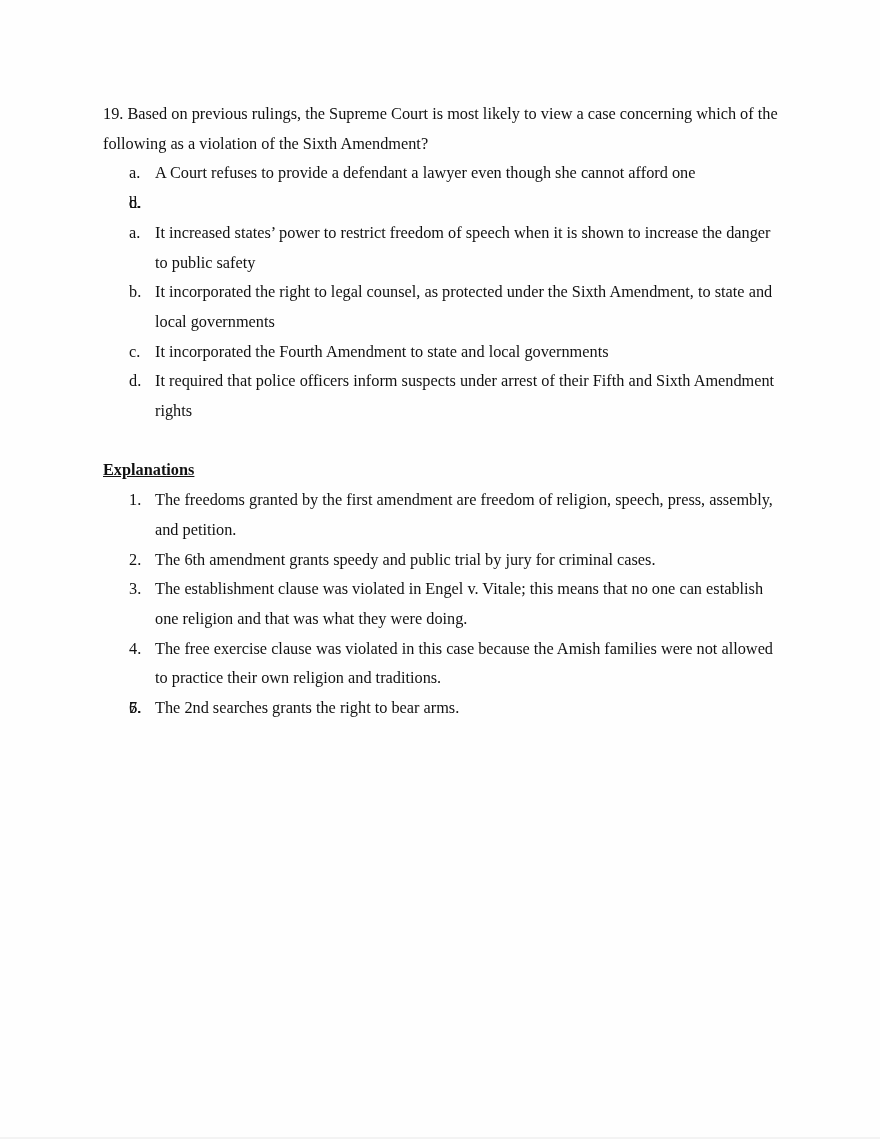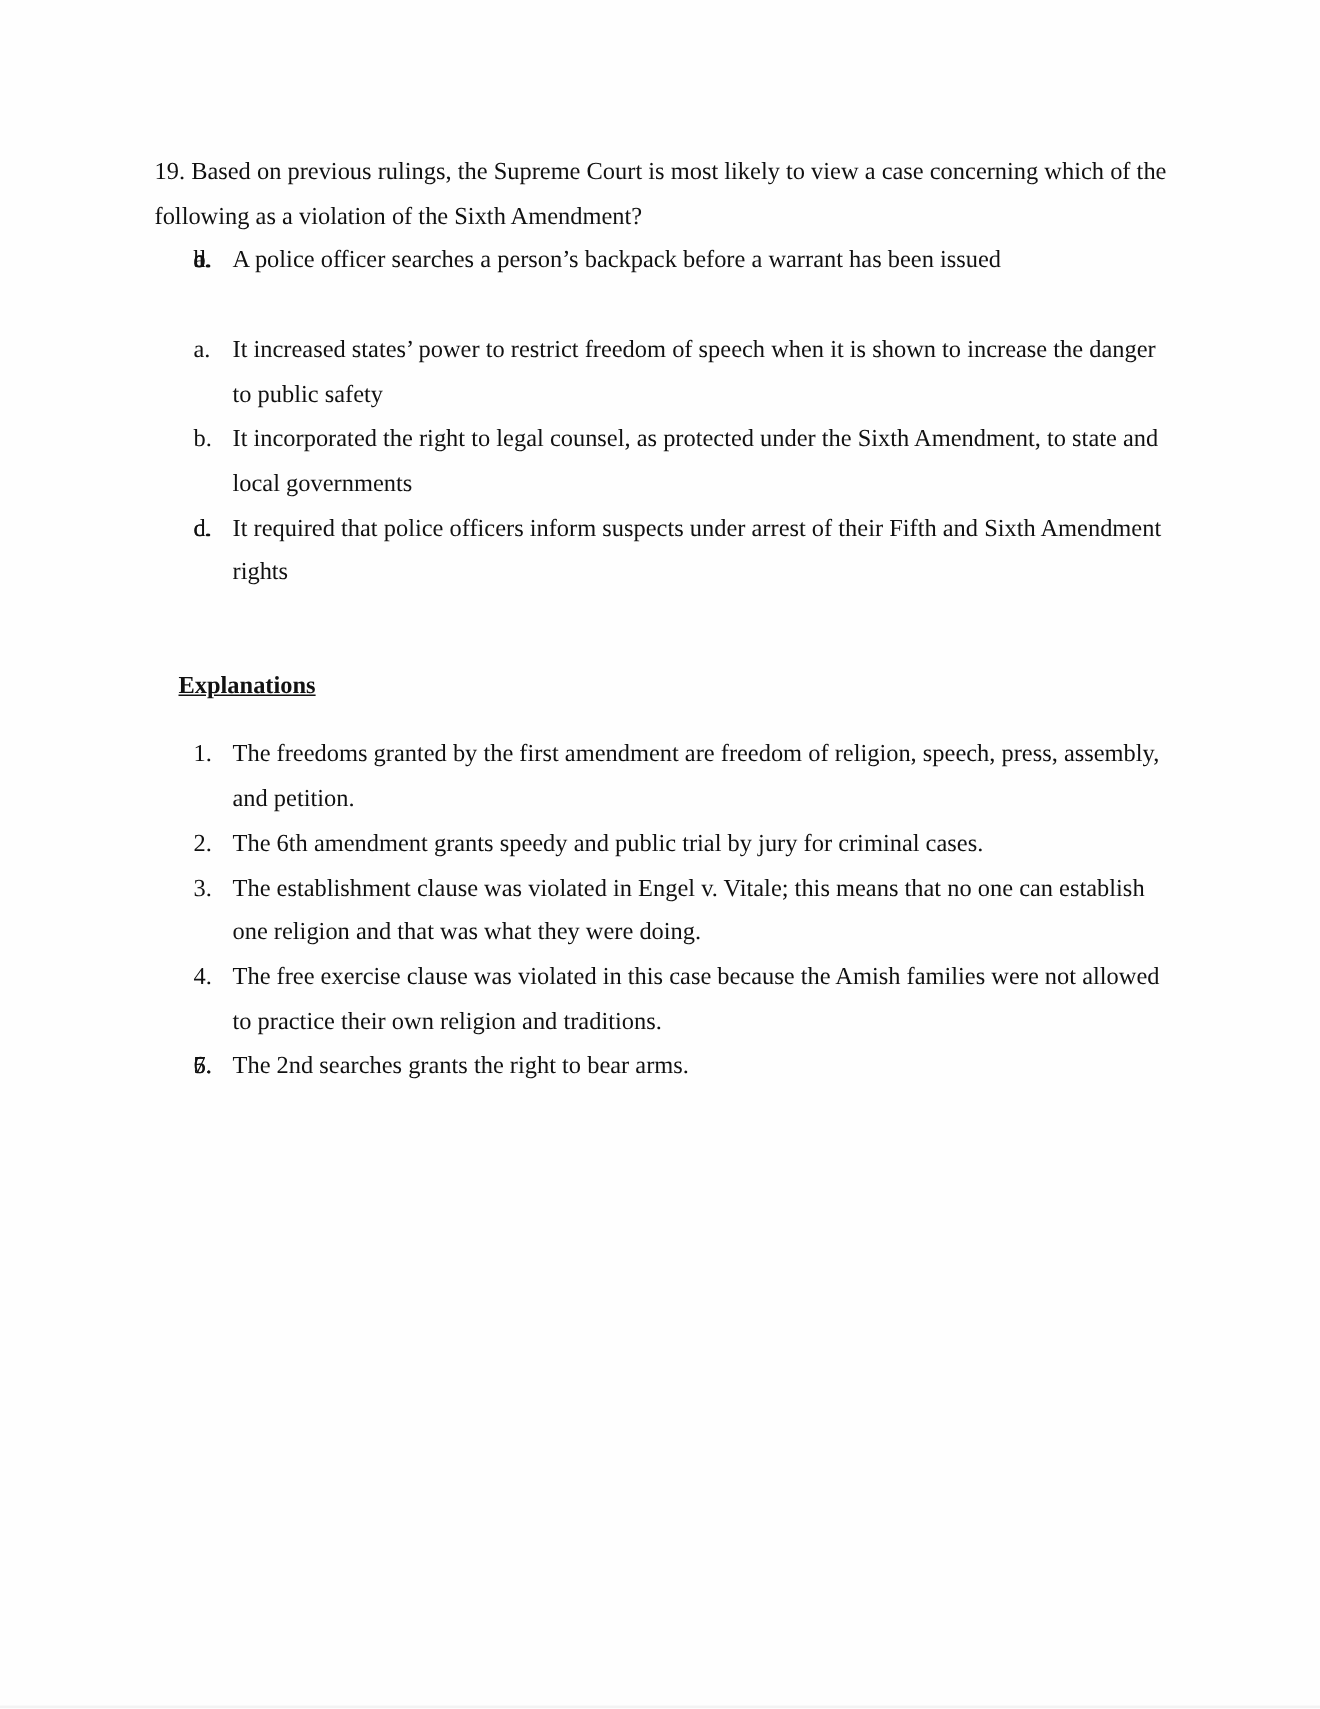--- a/index.html
+++ b/index.html
@@ -6,61 +6,62 @@
   body { width: 880px; height: 1139px; position: relative; overflow: hidden;
          font-family: "Liberation Serif", "DejaVu Serif", serif; color: #111; }
   .page { position: absolute; left: 0; top: 0; width: 880px; height: 1137px; background: #fefefe; padding-left: 28px; }
   .bottom-edge { position: absolute; left: 0; top: 1137px; width: 880px; height: 2px; background: #f3f3f3; }
   .content { position: absolute; left: 103px; top: 99px; width: 680px; font-size: 16.3px; line-height: 29.7px; }
   .q-stem { margin: 0; }
   .opts { margin: 0; padding: 0; list-style: none; }
   .opt { position: relative; padding-left: 52px; }
   .opt .mark { position: absolute; left: 26px; top: 0; }
   .gap { height: 29.7px; }
-  .heading { font-weight: bold; text-decoration: underline; margin: 16px; }
+  .heading { font-weight: bold; text-decoration: underline; margin: 0; }
 </style>
 </head>
 <body>
 
 <div class="page">
   <div class="content">
 
     <div>
       <p class="q-stem">19. Based on previous rulings, the Supreme Court is most likely to view a case concerning which of the following as a violation of the Sixth Amendment?</p>
       <ul class="opts">
         <li class="opt">
           <span class="mark">a.</span>
+          <span>A Court refuses to provide a defendant a lawyer even though she cannot afford one</span>
         </li>
         <li class="opt">
           <span class="mark">b.</span>
         </li>
         <li class="opt">
           <span class="mark">c.</span>
         </li>
         <li class="opt">
           <span class="mark">d.</span>
-          <span>A police officer searches a person’s backpack before a warrant has been issued</span>
         </li>
       </ul>
     </div>
 
     <div class="gap"></div>
 
     <div>
       <ul class="opts">
         <li class="opt">
           <span class="mark">a.</span>
           <span>It increased states’ power to restrict freedom of speech when it is shown to increase the danger to public safety</span>
         </li>
         <li class="opt">
           <span class="mark">b.</span>
           <span>It incorporated the right to legal counsel, as protected under the Sixth Amendment, to state and local governments</span>
         </li>
         <li class="opt">
           <span class="mark">c.</span>
+          <span>It incorporated the Fourth Amendment to state and local governments</span>
         </li>
         <li class="opt">
           <span class="mark">d.</span>
           <span>It required that police officers inform suspects under arrest of their Fifth and Sixth Amendment rights</span>
         </li>
       </ul>
     </div>
 
     <div class="gap"></div>
 

